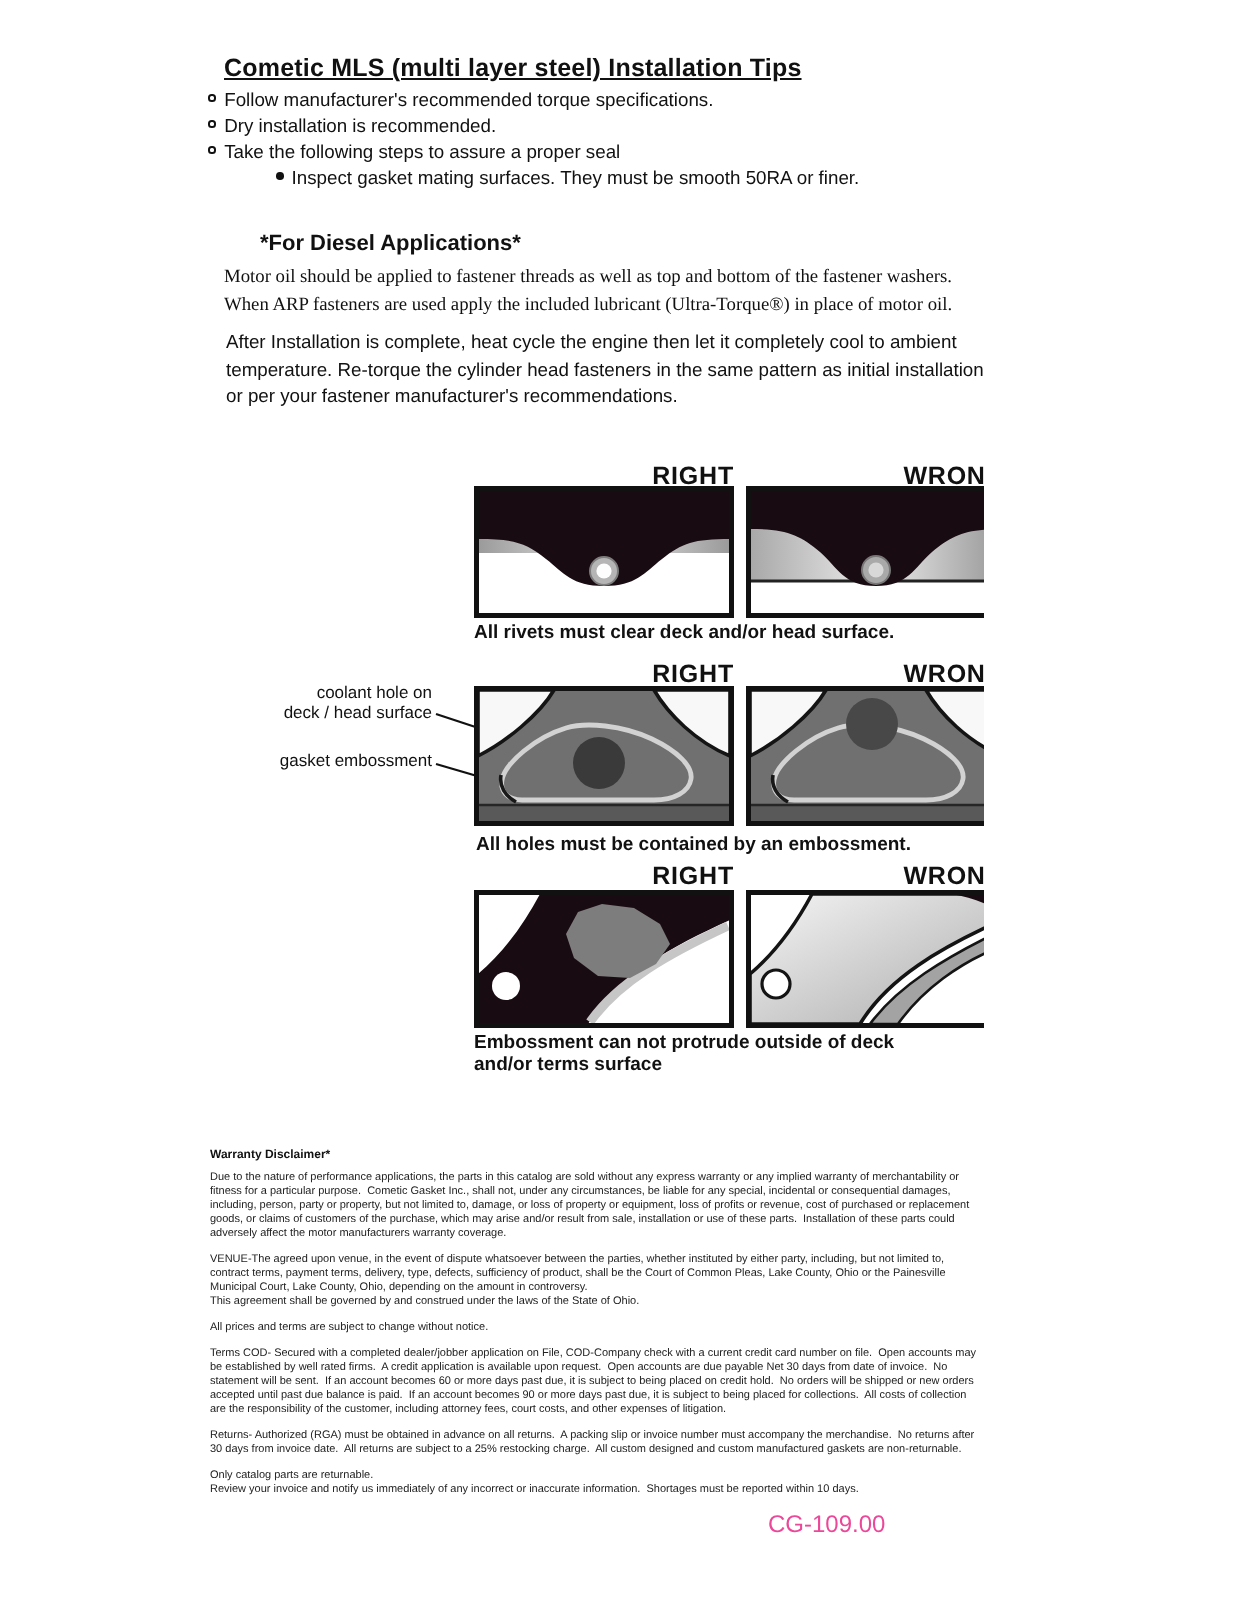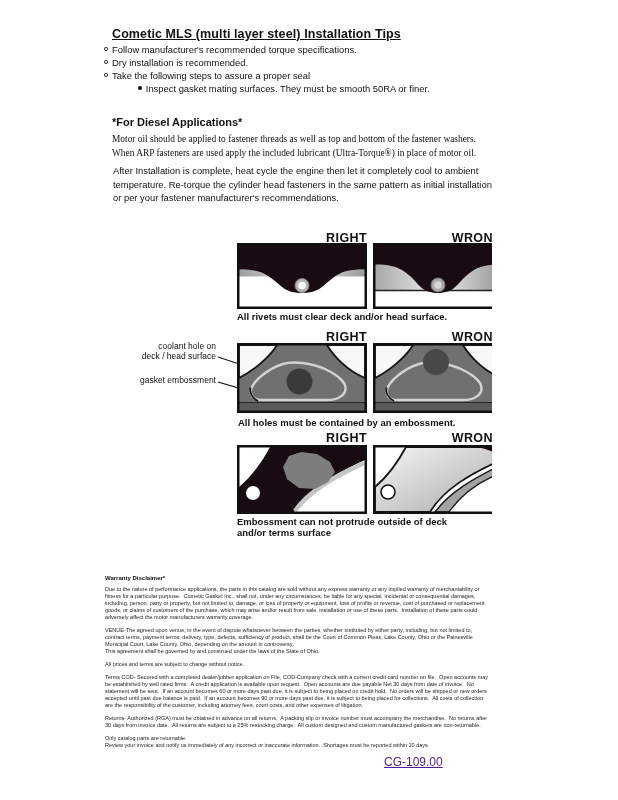--- a/index.html
+++ b/index.html
@@ -15,28 +15,28 @@
   .bullet-row { display:flex; align-items:flex-start; }
   .bullet-row.sub { margin-left:34px; }
   .marker-open {
     display:inline-block; width:3.6px; height:3.6px; border:0.9px solid #111;
     border-radius:50%; margin:4.2px 4.5px 0 0; flex:0 0 auto;
   }
   .marker-filled {
     display:inline-block; width:3.8px; height:3.8px; background:#111;
     border-radius:50%; margin:4.2px 4px 0 0; flex:0 0 auto;
   }
-  .section-heading { font-size:11px; font-weight:bold; }
+  .section-heading { font-size:11px; font-weight:bold;margin-left:18px; }
   .rw-label { width:130px; text-align:right; font-size:12.5px; font-weight:bold; letter-spacing:0.4px; }
   .diagram-caption { font-size:9.5px; font-weight:bold; line-height:11px; white-space:pre-line; }
   .annotation { font-size:8.5px; line-height:9.5px; text-align:right; width:216px; white-space:pre-line; }
   .warranty { width:412px; }
   .warranty h4 { font-size:6px; font-weight:bold; margin-bottom:5px; }
   .warranty p { font-size:5.5px; line-height:7px; white-space:pre; margin-bottom:6px; color:#222; }
-  .page-code { font-size:12px; color:#4c1d95;text-decoration:underline; }
+  .page-code { font-size:12px; color:#ec4899; }
   svg { display:block; }
 </style>
 </head>
 <body>
 
 <div class="page">
 
   <div class="abs doc-title" style="left:112px; top:27px;">Cometic MLS (multi layer steel) Installation Tips</div>
 
   <div class="abs bullets" style="left:104px; top:43px; width:480px;">

